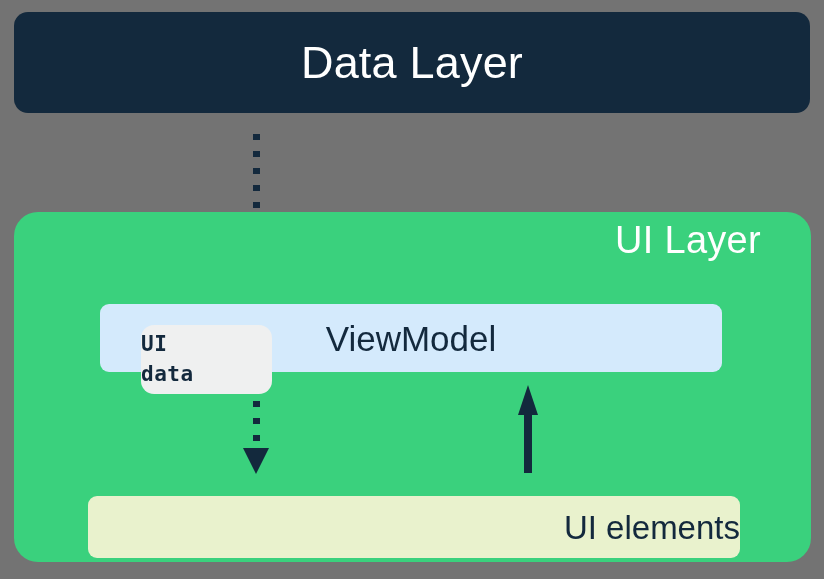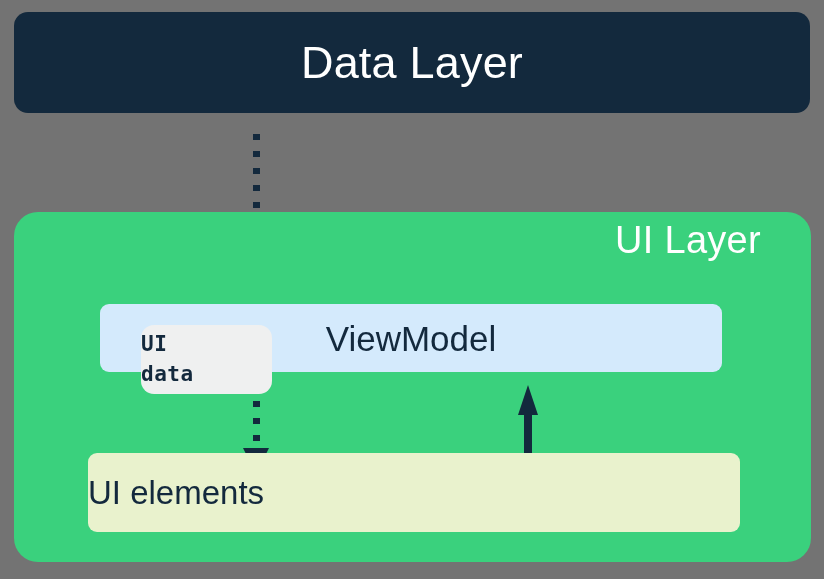--- a/index.html
+++ b/index.html
@@ -186,28 +186,28 @@
     color: #13293d;
     font-size: 27px;
     font-weight: 400;
     line-height: 1;
   }
 
   
   .ui-elements-box {
     position: absolute;
     left: 88px;
-    top: 453px;
+    top: 496px;
     width: 652px;
-    height: 79px;
+    height: 62px;
     background: #e9f2cd;
     border-radius: 9px;
     display: flex;
     align-items: center;
-    justify-content: flex-start;
+    justify-content: flex-end;
   }
   .ui-elements-label {
     color: #13293d;
     font-size: 33px;
     font-weight: 400;
     line-height: 1;
   }
 </style>
 </head>
 <body>

